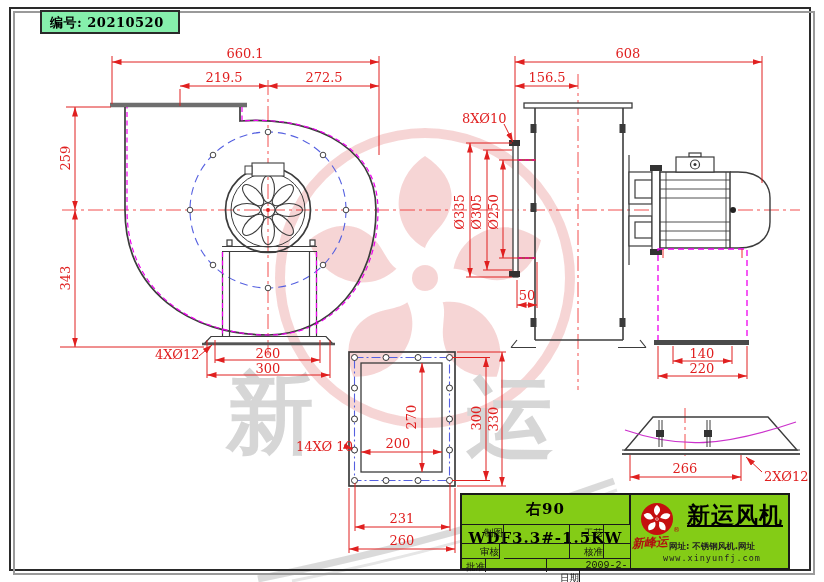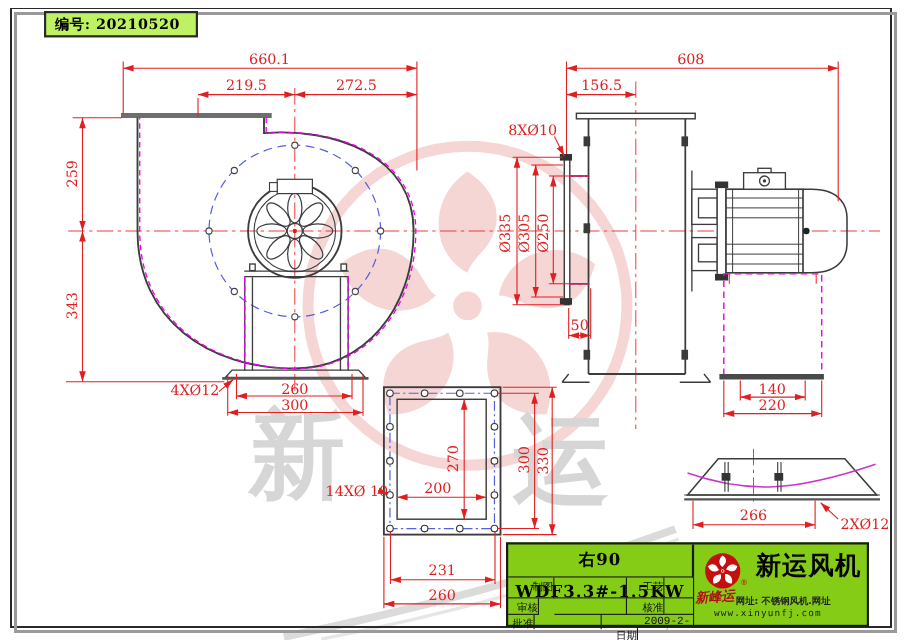--- a/index.html
+++ b/index.html
@@ -3,41 +3,41 @@
 <meta charset="utf-8">
 <style>
   html,body{margin:0;padding:0;background:#fff;}
   #stage{position:relative;width:824px;height:582px;background:#fff;overflow:hidden;
          font-family:"Liberation Sans",sans-serif;}
   svg{position:absolute;left:0;top:0;}
   .dim{font:13px "DejaVu Serif",serif;}
   .wmchar{font:88px "DejaVu Sans",sans-serif;font-weight:bold;}
   
   .serial{position:absolute;left:40px;top:10px;width:140px;height:24px;box-sizing:border-box;
-          border:2px solid #2a2a2a;background:#bef264;font:bold 13px "DejaVu Serif",serif;
+          border:2px solid #2a2a2a;background:#86efac;font:bold 13px "DejaVu Serif",serif;
           line-height:21px;padding-left:8px;letter-spacing:.5px;}
   
   .tb{position:absolute;left:460px;top:493px;width:330px;height:77px;box-sizing:border-box;
       border:2px solid #1a1a1a;background:#84cc16;}
   .tb *{box-sizing:border-box;position:absolute;}
   .cell{border-right:1px solid #1a1a1a;border-bottom:1px solid #1a1a1a;
         font:9.5px "DejaVu Serif",serif;color:#111;padding:2px 0 0 3px;overflow:hidden;text-align:right;}
   .cell.noR{border-right:none;font-family:Liberation Mono, monospace;}
   .cell.noB{border-bottom:none;}
   .tb-title{left:0;top:0;width:168px;height:30px;border-right:1px solid #1a1a1a;
             border-bottom:1px solid #1a1a1a;font:bold 15px "DejaVu Serif",serif;
             text-align:center;line-height:29px;letter-spacing:1px;}
   .logoArea{left:168px;top:0;width:160px;height:75px;}
   .script{left:1px;top:39px;width:52px;color:#b01010;font:bold italic 12px "DejaVu Serif",serif;
           transform:rotate(-4deg);}
   .reg{left:42px;top:31px;font:7px "DejaVu Sans",sans-serif;color:#b01010;}
   .coname{left:50px;top:4px;width:108px;height:32px;font:bold 23px "DejaVu Serif",serif;
-          color:#000;letter-spacing:1px;line-height:32px;text-align:center;}
+          color:#000;letter-spacing:1px;line-height:32px;text-align:center;text-decoration:underline;}
   .site1{left:14px;top:46px;width:134px;text-align:center;font:bold 8.5px "DejaVu Sans",sans-serif;color:#222;}
-  .site2{left:0;top:58px;width:134px;text-align:center;font:8.5px "DejaVu Sans Mono",monospace;color:#222;letter-spacing:1px;}
+  .site2{left:14px;top:58px;width:134px;text-align:center;font:8.5px "DejaVu Sans Mono",monospace;color:#222;letter-spacing:1px;}
   .date{font:10px "DejaVu Serif",serif;text-align:center;padding-top:1px;}
 </style>
 </head>
 <body>
 
 <div id="stage">
 
 <svg width="824" height="582" viewBox="0 0 824 582">
   <defs>
     <marker id="arE" markerWidth="11" markerHeight="8" refX="9.5" refY="3" orient="auto">
@@ -326,21 +326,21 @@
 <div class="serial">编号: 20210520</div>
 
 <div class="tb">
   <div class="tb-title">右90 WDF3.3#-1.5KW</div>
 
   <div class="cell" style="left:0;top:30px;width:42px;height:19px">制图</div>
   <div class="cell" style="left:42px;top:30px;width:66px;height:19px"></div>
   <div class="cell" style="left:108px;top:30px;width:34px;height:19px">工艺</div>
   <div class="cell noR" style="left:142px;top:30px;width:26px;height:19px"></div>
 
-  <div class="cell" style="left:0;top:49px;width:28px;height:15px">审核</div>
+  <div class="cell" style="left:0;top:49px;width:38px;height:15px">审核</div>
   <div class="cell" style="left:42px;top:49px;width:66px;height:15px"></div>
   <div class="cell" style="left:108px;top:49px;width:34px;height:15px">核准</div>
   <div class="cell noR" style="left:142px;top:49px;width:26px;height:15px"></div>
 
   <div class="cell noB" style="left:0;top:64px;width:24px;height:13px">批准</div>
   <div class="cell noB" style="left:42px;top:64px;width:43px;height:13px"></div>
   <div class="cell noB" style="left:85px;top:75px;width:33px;height:13px">日期</div>
   <div class="cell noR noB date" style="left:118px;top:64px;width:50px;height:13px">2009-2-1</div>
 
   <div class="logoArea" style="border-left:1px solid #1a1a1a;">

